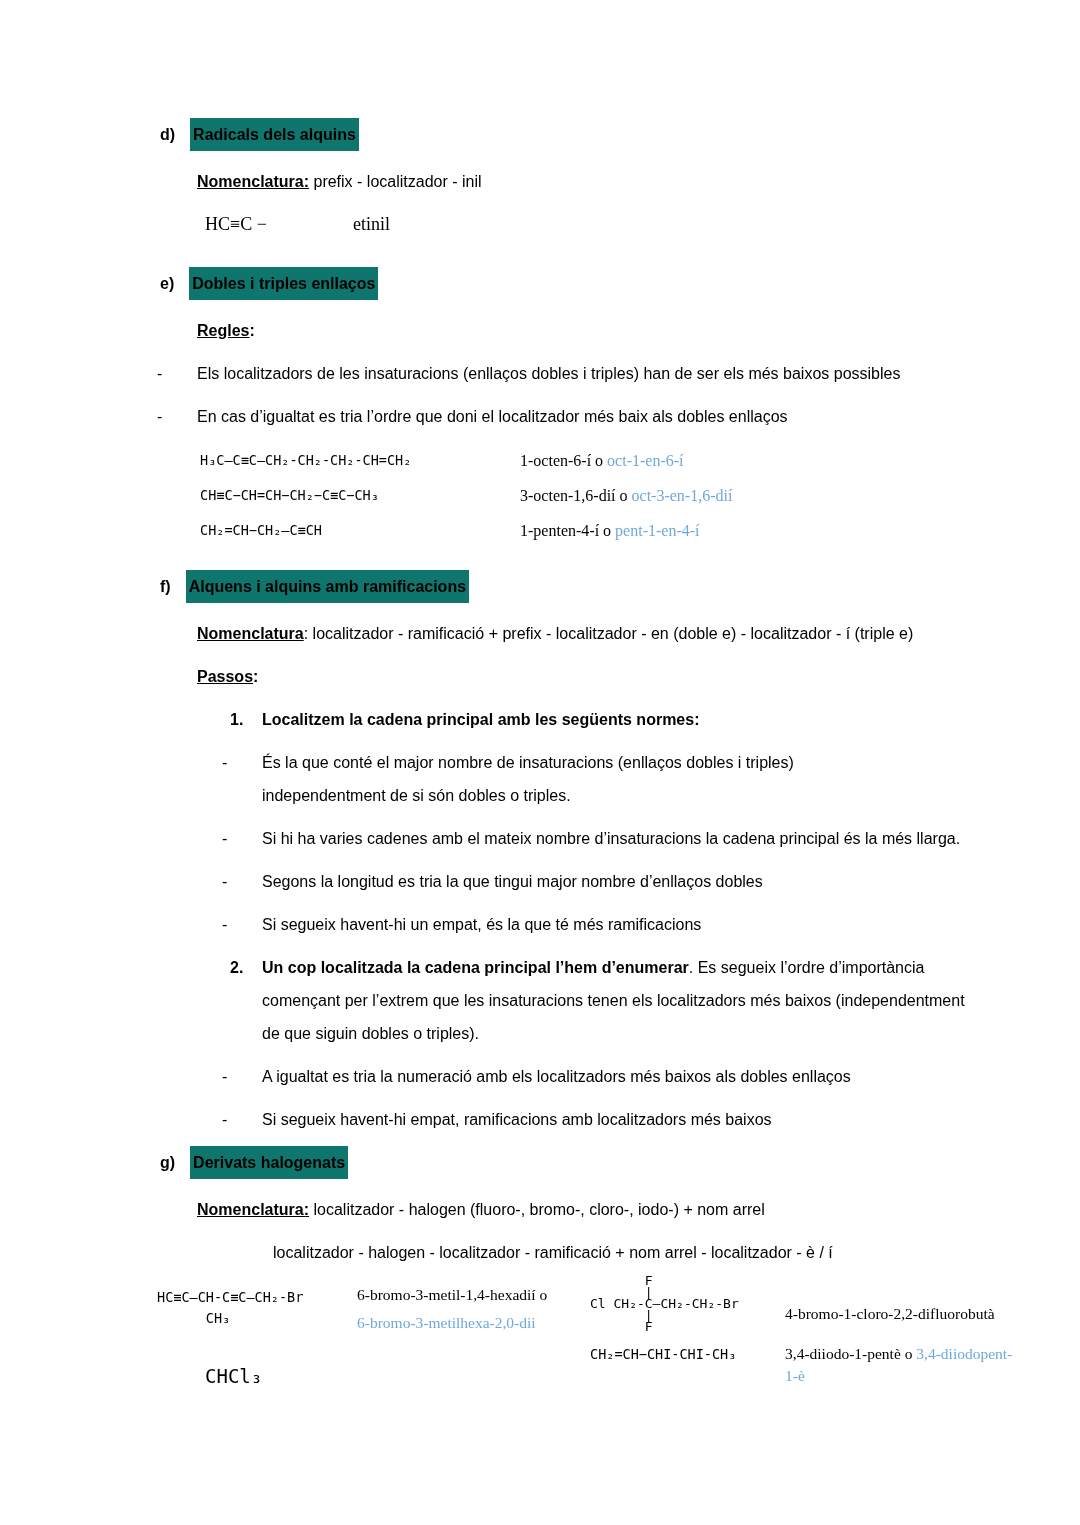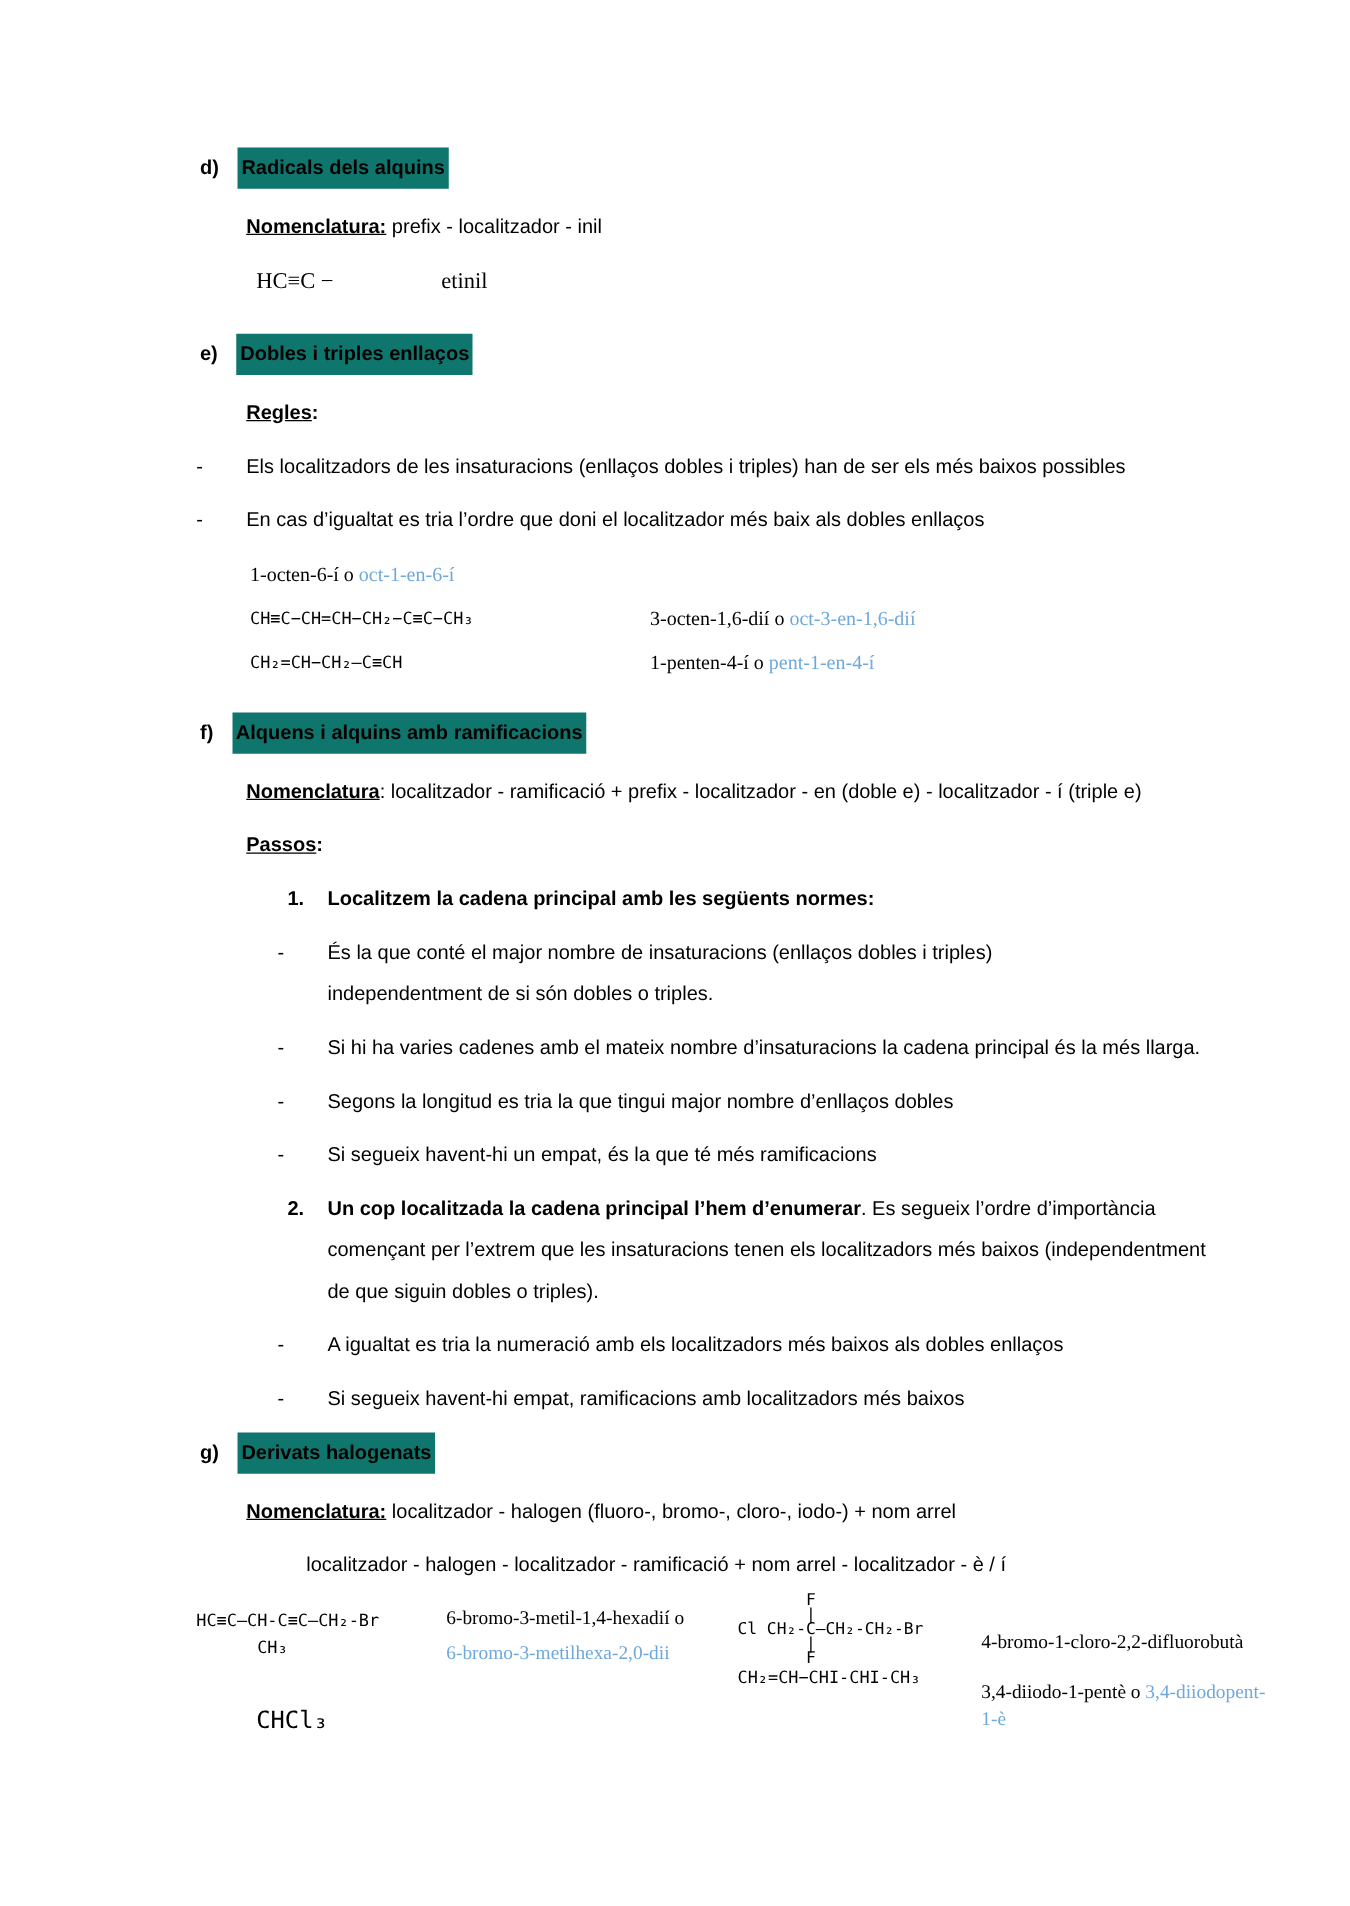--- a/index.html
+++ b/index.html
@@ -17,21 +17,21 @@
   .ul{text-decoration:underline;}
   .blue{color:#6fa8dc;}
   .serif{font-family:"Liberation Serif",serif;}
   .mono{font-family:"DejaVu Sans Mono",monospace;}
   pre{margin:0;font-family:"DejaVu Sans Mono",monospace;}
 
   .heading{display:flex;gap:15px;font-weight:700;margin:0 0 14px 3px;}
   .htitle{background:#0f766e;padding:0 3px;}
 
   .para{margin:0 0 10px 40px;}
-  .para2{margin:0 0 12px 88px;}
+  .para2{margin:0 0 12px 116px;}
 
   .bullet{display:flex;margin:0 0 10px 0;}
   .bullet .dash{flex:none;width:40px;}
   .bullet.inner{margin-left:65px;}
   .btext{flex:1;}
 
   .step{display:flex;margin:0 0 10px 73px;}
   .step .num{flex:none;width:32px;font-weight:700;}
   .stext{flex:1;}
 
@@ -47,21 +47,21 @@
 
   
   .g-examples{position:relative;height:152px;margin-top:10px;font-size:15.5px;line-height:22px;}
   .g-item{position:absolute;}
   .gf1{left:0;top:6px;font-size:13.5px;line-height:21px;}
   .gn1{left:200px;top:0;line-height:28px;}
   .gf2{left:433px;top:-6px;font-size:13px;line-height:11.5px;}
   .gn2{left:628px;top:22px;}
   .gf3{left:48px;top:84px;font-size:19px;}
   .gn3{left:168px;top:62px;white-space:pre-line;line-height:22px;}
-  .gf4{left:433px;top:50px;font-size:13.5px;}
+  .gf4{left:433px;top:62px;font-size:13.5px;}
   .gn4{left:628px;top:62px;}
 </style>
 </head>
 <body>
 
 <div class="page">
 
   <section>
     <div class="heading">
       <span>d)</span>
@@ -85,20 +85,21 @@
       <span class="dash">-</span>
       <span class="btext" style="max-width:740px;">Els localitzadors de les insaturacions (enllaços dobles i triples) han de ser els més baixos possibles</span>
     </div>
     <div class="bullet outer">
       <span class="dash">-</span>
       <span class="btext">En cas d’igualtat es tria l’ordre que doni el localitzador més baix als dobles enllaços</span>
     </div>
 
     <div class="chem-table">
       <div class="chem-row">
+        <span class="mono formula-col">H₃C—C≡C—CH₂-CH₂-CH₂-CH=CH₂</span>
         <span class="serif name-col"><span>1-octen-6-í o </span><span class="blue">oct-1-en-6-í</span></span>
       </div>
       <div class="chem-row">
         <span class="mono formula-col">CH≡C−CH=CH−CH₂−C≡C−CH₃</span>
         <span class="serif name-col"><span>3-octen-1,6-dií o </span><span class="blue">oct-3-en-1,6-dií</span></span>
       </div>
       <div class="chem-row">
         <span class="mono formula-col">CH₂=CH−CH₂—C≡CH</span>
         <span class="serif name-col"><span>1-penten-4-í o </span><span class="blue">pent-1-en-4-í</span></span>
       </div>

